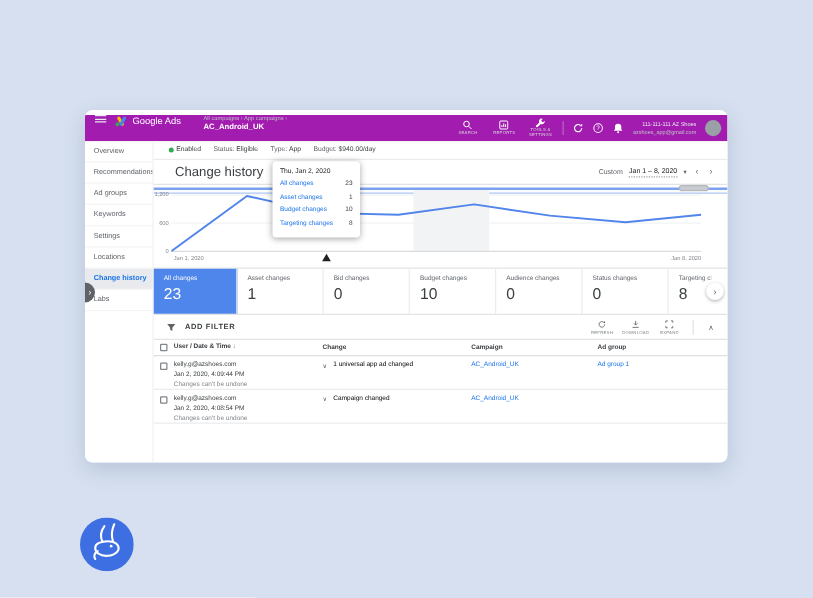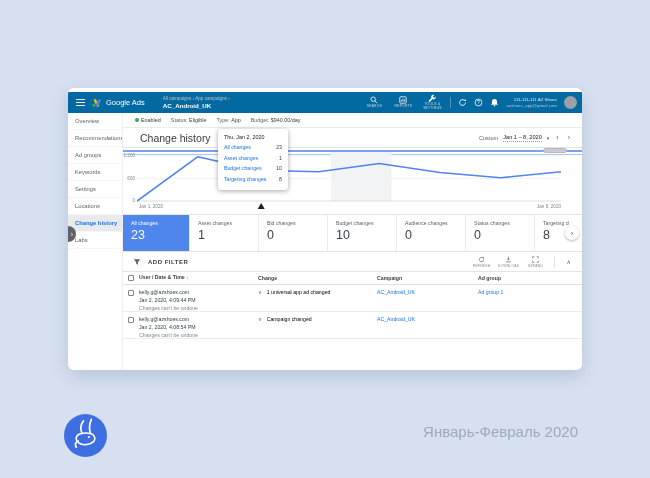--- a/index.html
+++ b/index.html
@@ -4,22 +4,22 @@
 <style>
   * { margin:0; padding:0; box-sizing:border-box; }
   body { font-family:"Liberation Sans", sans-serif; }
   .stage { position:relative; width:650px; height:478px; background:#d6e0f0; overflow:hidden; }
 
   
   .card { position:absolute; left:68px; top:88px; width:514px; height:282px;
           background:#fff; border-radius:6px; box-shadow:0 6px 18px rgba(50,70,110,.18); overflow:hidden; }
 
   
-  .topbar { position:absolute; left:0; top:4px; width:100%; height:21px; background:#0369a1;
-            display:flex; align-items:center; }
+  .topbar { position:absolute; left:0; top:4px; width:100%; height:21px; background:#a21caf;
+            display:flex; }
   .hamburger { width:9px; margin-left:8px; display:flex; flex-direction:column; gap:1.6px; }
   .hamburger i { display:block; height:1px; background:#e8eaed; }
   .gads-logo { margin-left:6px; width:11px; height:10px; }
   .gads-name { color:#fff; font-size:7.5px; margin-left:4px; white-space:nowrap; }
   .crumbs { margin-left:18px; line-height:1.2; }
   .crumbs .trail { font-size:4.6px; color:#bdc1c6; white-space:nowrap; }
   .crumbs .cur { font-size:6.2px; color:#fff; font-weight:bold; white-space:nowrap; }
   .tb-right { margin-left:auto; display:flex; align-items:center; gap:7px; padding-right:5px; }
   .tb-tool { display:flex; flex-direction:column; align-items:center; width:22px; }
   .tb-tool svg { width:8px; height:8px; }
@@ -375,15 +375,14 @@
     <circle cx="22" cy="22" r="22" fill="#3d6fe3"></circle>
     <g fill="none" stroke="#fff" stroke-width="1.7" stroke-linecap="round">
       <path d="M20 7 C17 11 16.5 16 18.5 20"></path>
       <path d="M28 5.5 C26 10 25.5 15 27 19.5"></path>
       <path d="M27 20 C31 21 33 25 30.5 28 C26.5 32 19 32.5 15 29.5 C11.5 27 11.5 22.5 15.5 20.8 C19 19.4 24 19.2 27 20"></path>
       <path d="M14.5 27.5 C12 29 11 31.5 12.5 34"></path>
     </g>
     <circle cx="25.5" cy="23.5" r="1.1" fill="#fff"></circle>
   </svg>
 
-  <div class="caption">Январь-Февраль 2020</div>
 
 </div>
 
 </body></html>

